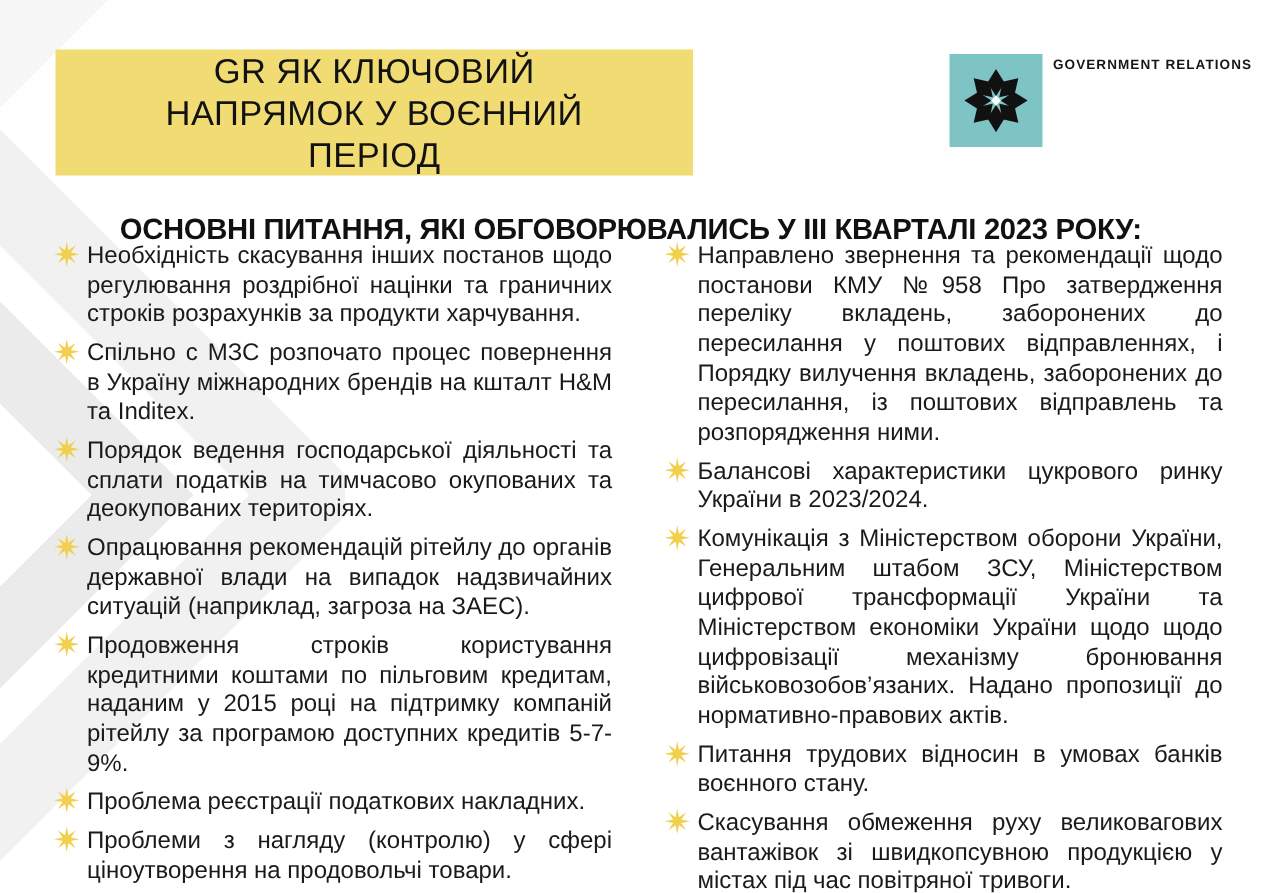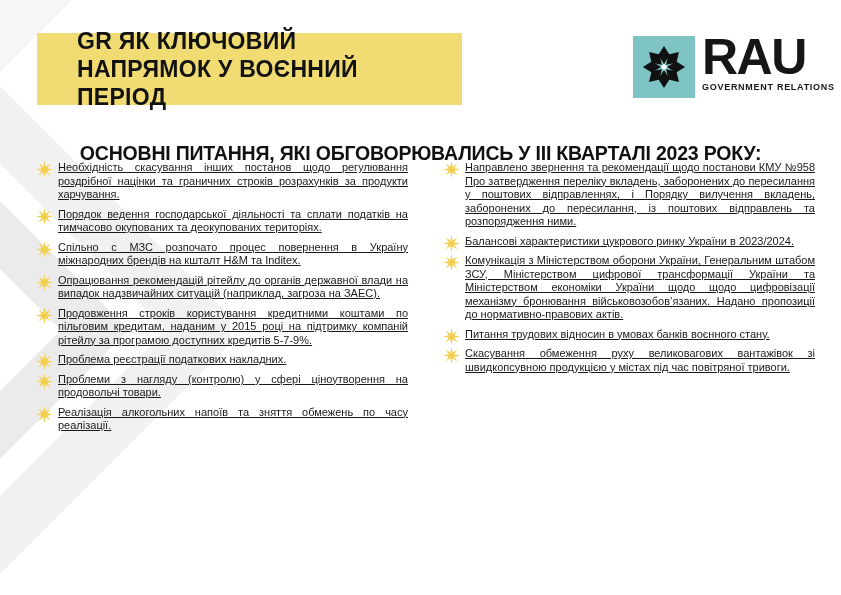--- a/index.html
+++ b/index.html
@@ -8,26 +8,27 @@
     width:841px;height:595px;
     background:#ffffff;
     overflow:hidden;
     font-family:"Liberation Sans", sans-serif;
     color:#141414;
   }
   .bg-deco{position:absolute;left:0;top:0;pointer-events:none;}
   
   .title-box{
     position:absolute;left:37px;top:33px;
-    width:425px;height:72px;
+    width:425px;height:84px;
     background:#F0DC73;
     box-sizing:border-box;
     padding:0 40px;
     display:flex;align-items:center;justify-content:center;
-    font-weight:bold;font-size:23px;line-height:1.22;
+    text-align:center;
+    font-weight:normal;font-size:23px;line-height:1.22;
     letter-spacing:0.3px;color:#121212;
   }
   .logo{
     position:absolute;left:633px;top:36px;
     display:flex;align-items:flex-start;gap:7px;
   }
   .logo-mark{
     width:62px;height:62px;background:#7FC4C4;
     display:flex;align-items:center;justify-content:center;
     flex:0 0 auto;
@@ -51,24 +52,23 @@
   
   .columns{
     position:absolute;top:161px;left:37px;width:778px;
     display:grid;grid-template-columns:1fr 1fr;column-gap:36px;
   }
   ul.bullets{list-style:none;margin:0;padding:0;}
   ul.bullets li{
     position:relative;
     padding-left:21px;
     margin-bottom:6px;
-    font-size:11px;line-height:1.23;
+    font-size:16px;line-height:1.23;
     text-align:justify;
     color:#1a1a1a;
-    text-decoration:underline;
   }
   .star{position:absolute;left:-1px;top:0;width:17px;height:17px;display:block;}
   .star svg{display:block;width:17px;height:17px;}
 </style>
 </head>
 <body>
 
 <div class="slide">
 
   <svg class="bg-deco" width="230" height="595" viewBox="0 0 230 595" aria-hidden="true">
@@ -89,44 +89,43 @@
           <polygon points="0,-11 3,-6.2 0,-1.6 -3,-6.2" transform="rotate(135)"></polygon>
           <polygon points="0,-11 3,-6.2 0,-1.6 -3,-6.2" transform="rotate(180)"></polygon>
           <polygon points="0,-11 3,-6.2 0,-1.6 -3,-6.2" transform="rotate(225)"></polygon>
           <polygon points="0,-11 3,-6.2 0,-1.6 -3,-6.2" transform="rotate(270)"></polygon>
           <polygon points="0,-11 3,-6.2 0,-1.6 -3,-6.2" transform="rotate(315)"></polygon>
         </g>
         <polygon points="0,-1.7 1.7,0 0,1.7 -1.7,0" fill="#ffffff"></polygon>
       </svg>
     </div>
     <div class="logo-text">
-      <div class="logo-name">RAU</div>
       <div class="logo-sub">GOVERNMENT RELATIONS</div>
     </div>
   </div>
 
   <h2 class="section-heading">ОСНОВНІ ПИТАННЯ, ЯКІ ОБГОВОРЮВАЛИСЬ У III КВАРТАЛІ 2023 РОКУ:</h2>
 
   <div class="columns">
     <ul class="bullets">
         <li><span class="star">
             <svg viewBox="0 0 20 20" aria-hidden="true">
               <polygon points="10,0 11.34,6.77 17.07,2.93 13.23,8.66 20,10 13.23,11.34 17.07,17.07 11.34,13.23 10,20 8.66,13.23 2.93,17.07 6.77,11.34 0,10 6.77,8.66 2.93,2.93 8.66,6.77" fill="#F1CF4F"></polygon>
             </svg>
           </span><span>Необхідність скасування інших постанов щодо регулювання роздрібної націнки та граничних строків розрахунків за продукти харчування.</span></li>
         <li><span class="star">
             <svg viewBox="0 0 20 20" aria-hidden="true">
               <polygon points="10,0 11.34,6.77 17.07,2.93 13.23,8.66 20,10 13.23,11.34 17.07,17.07 11.34,13.23 10,20 8.66,13.23 2.93,17.07 6.77,11.34 0,10 6.77,8.66 2.93,2.93 8.66,6.77" fill="#F1CF4F"></polygon>
             </svg>
-          </span><span>Порядок ведення господарської діяльності та сплати податків на тимчасово окупованих та деокупованих територіях.</span></li>
+          </span><span>Спільно с МЗС розпочато процес повернення в Україну міжнародних брендів на кшталт H&amp;M та Inditex.</span></li>
         <li><span class="star">
             <svg viewBox="0 0 20 20" aria-hidden="true">
               <polygon points="10,0 11.34,6.77 17.07,2.93 13.23,8.66 20,10 13.23,11.34 17.07,17.07 11.34,13.23 10,20 8.66,13.23 2.93,17.07 6.77,11.34 0,10 6.77,8.66 2.93,2.93 8.66,6.77" fill="#F1CF4F"></polygon>
             </svg>
-          </span><span>Спільно с МЗС розпочато процес повернення в Україну міжнародних брендів на кшталт H&amp;M та Inditex.</span></li>
+          </span><span>Порядок ведення господарської діяльності та сплати податків на тимчасово окупованих та деокупованих територіях.</span></li>
         <li><span class="star">
             <svg viewBox="0 0 20 20" aria-hidden="true">
               <polygon points="10,0 11.34,6.77 17.07,2.93 13.23,8.66 20,10 13.23,11.34 17.07,17.07 11.34,13.23 10,20 8.66,13.23 2.93,17.07 6.77,11.34 0,10 6.77,8.66 2.93,2.93 8.66,6.77" fill="#F1CF4F"></polygon>
             </svg>
           </span><span>Опрацювання рекомендацій рітейлу до органів державної влади на випадок надзвичайних ситуацій (наприклад, загроза на ЗАЕС).</span></li>
         <li><span class="star">
             <svg viewBox="0 0 20 20" aria-hidden="true">
               <polygon points="10,0 11.34,6.77 17.07,2.93 13.23,8.66 20,10 13.23,11.34 17.07,17.07 11.34,13.23 10,20 8.66,13.23 2.93,17.07 6.77,11.34 0,10 6.77,8.66 2.93,2.93 8.66,6.77" fill="#F1CF4F"></polygon>
             </svg>
           </span><span>Продовження строків користування кредитними коштами по пільговим кредитам, наданим у 2015 році на підтримку компаній рітейлу за програмою доступних кредитів 5-7-9%.</span></li>

